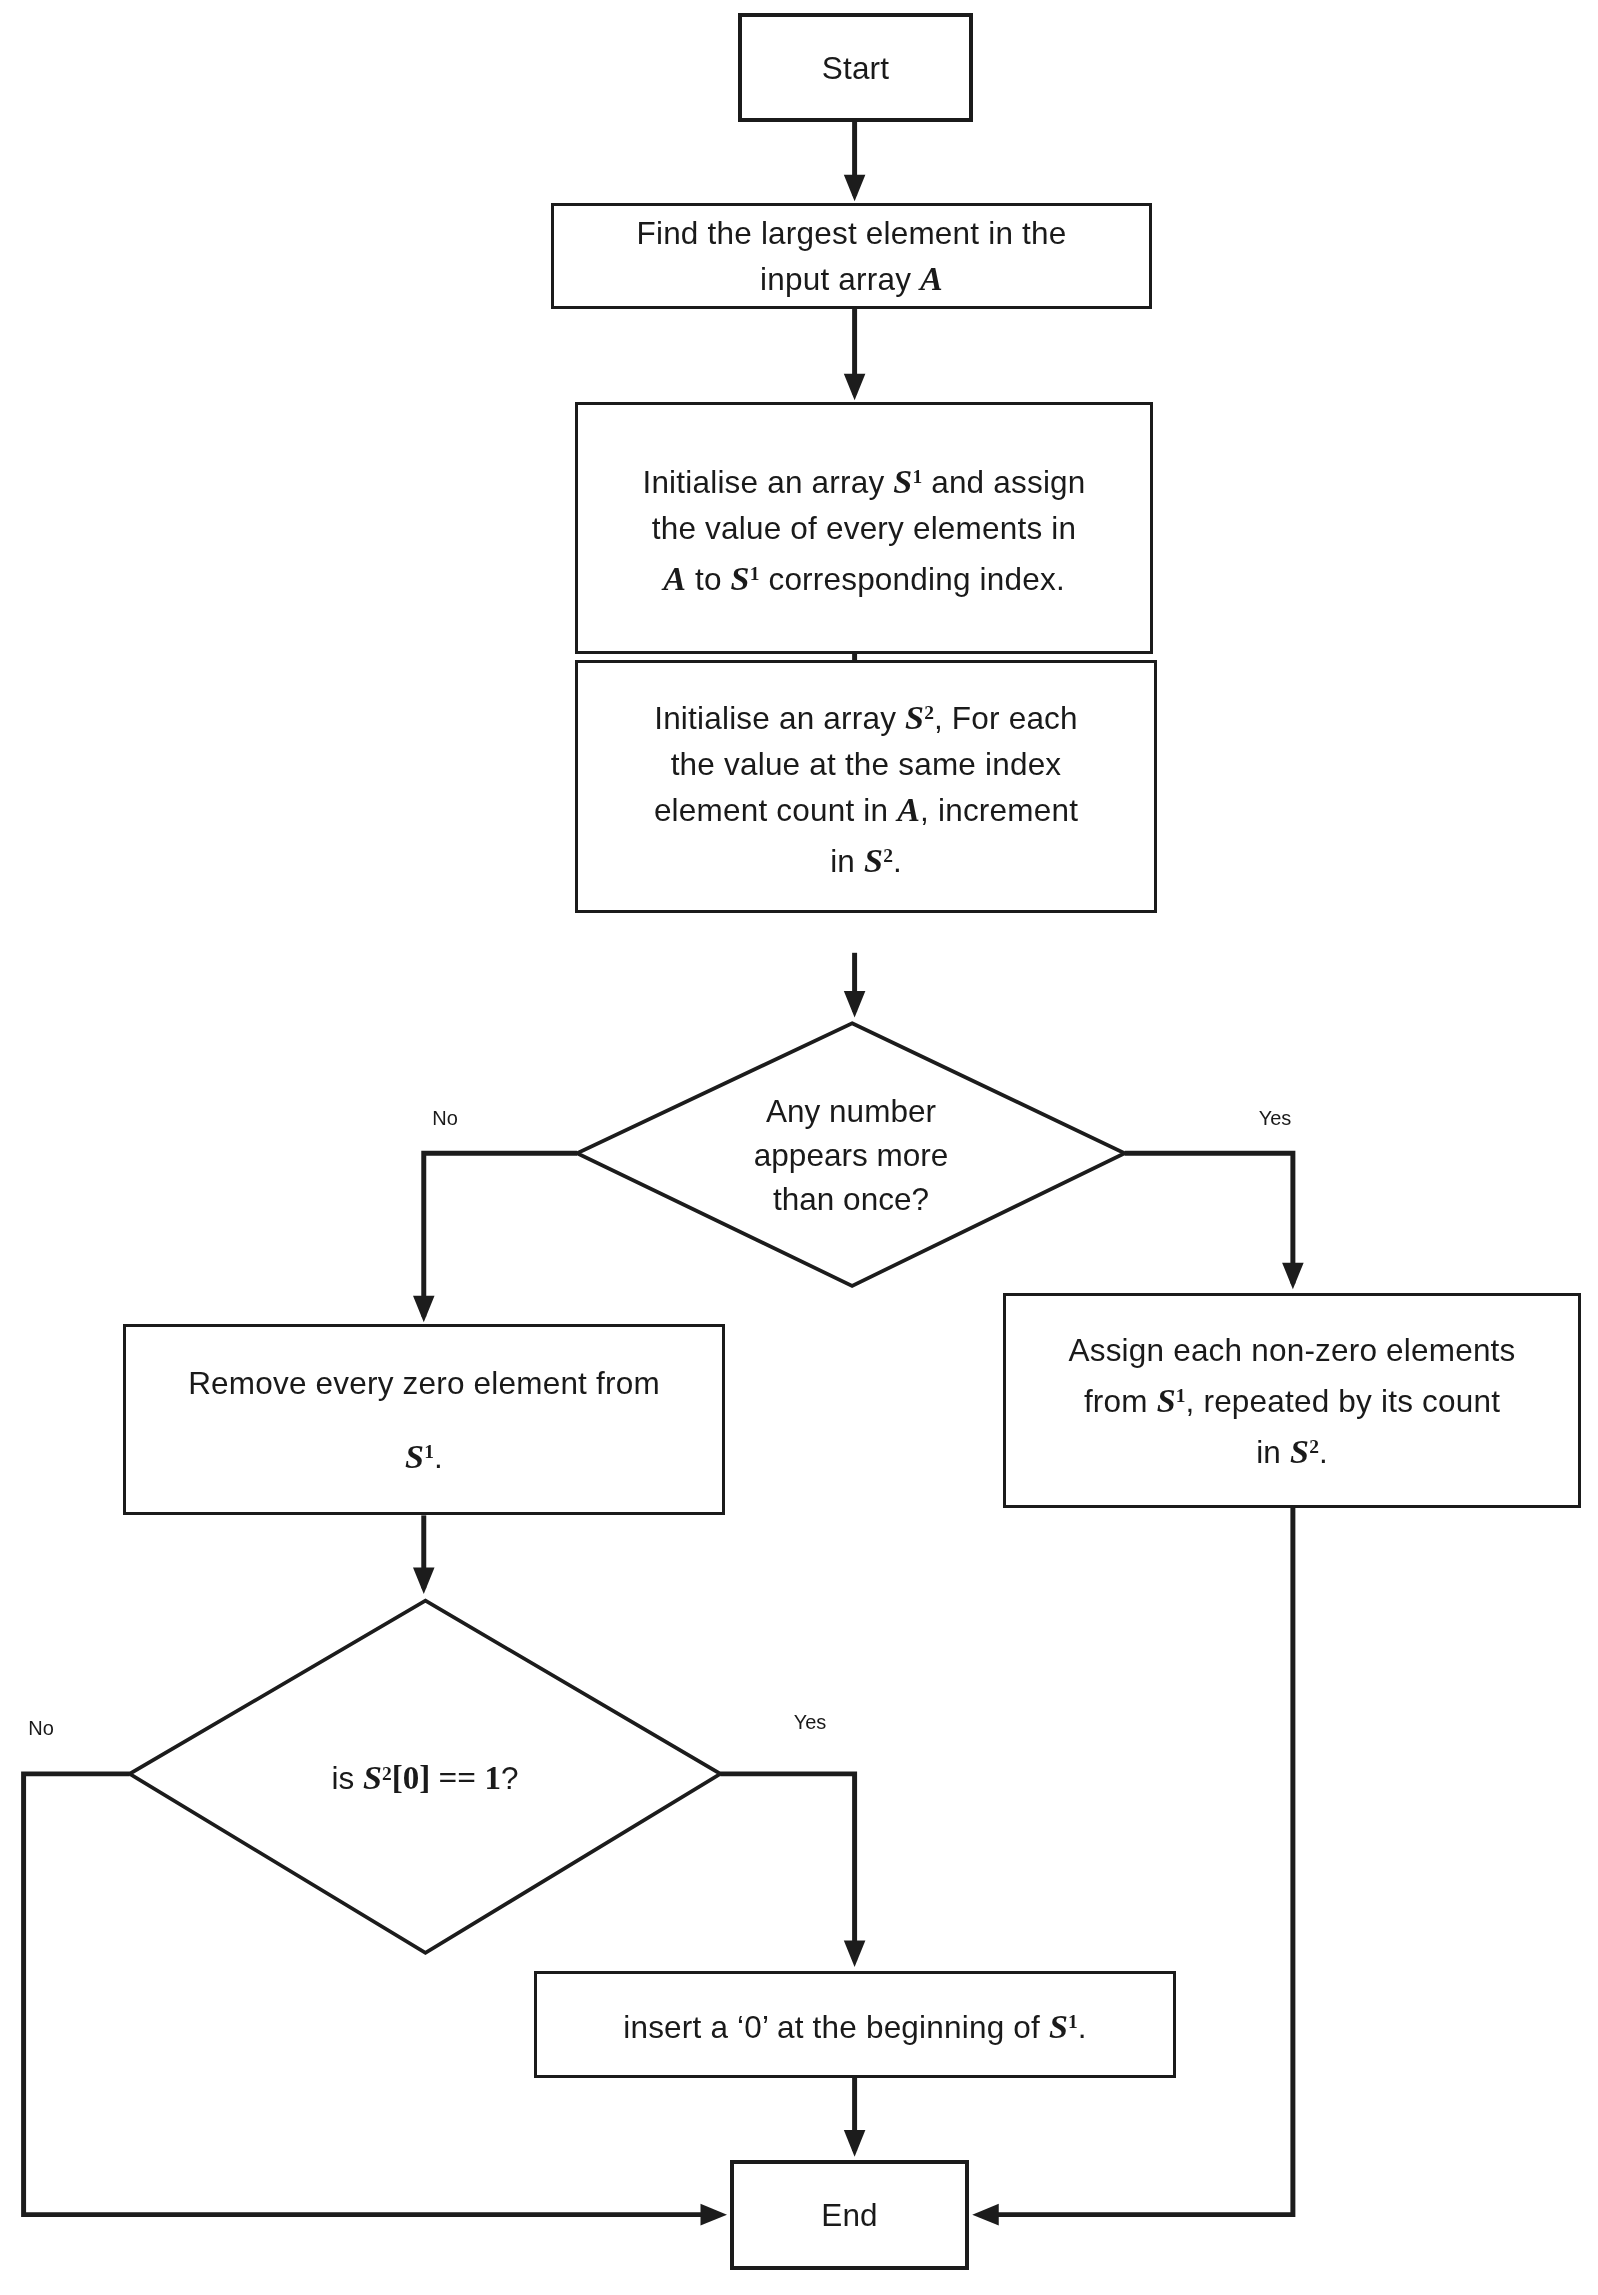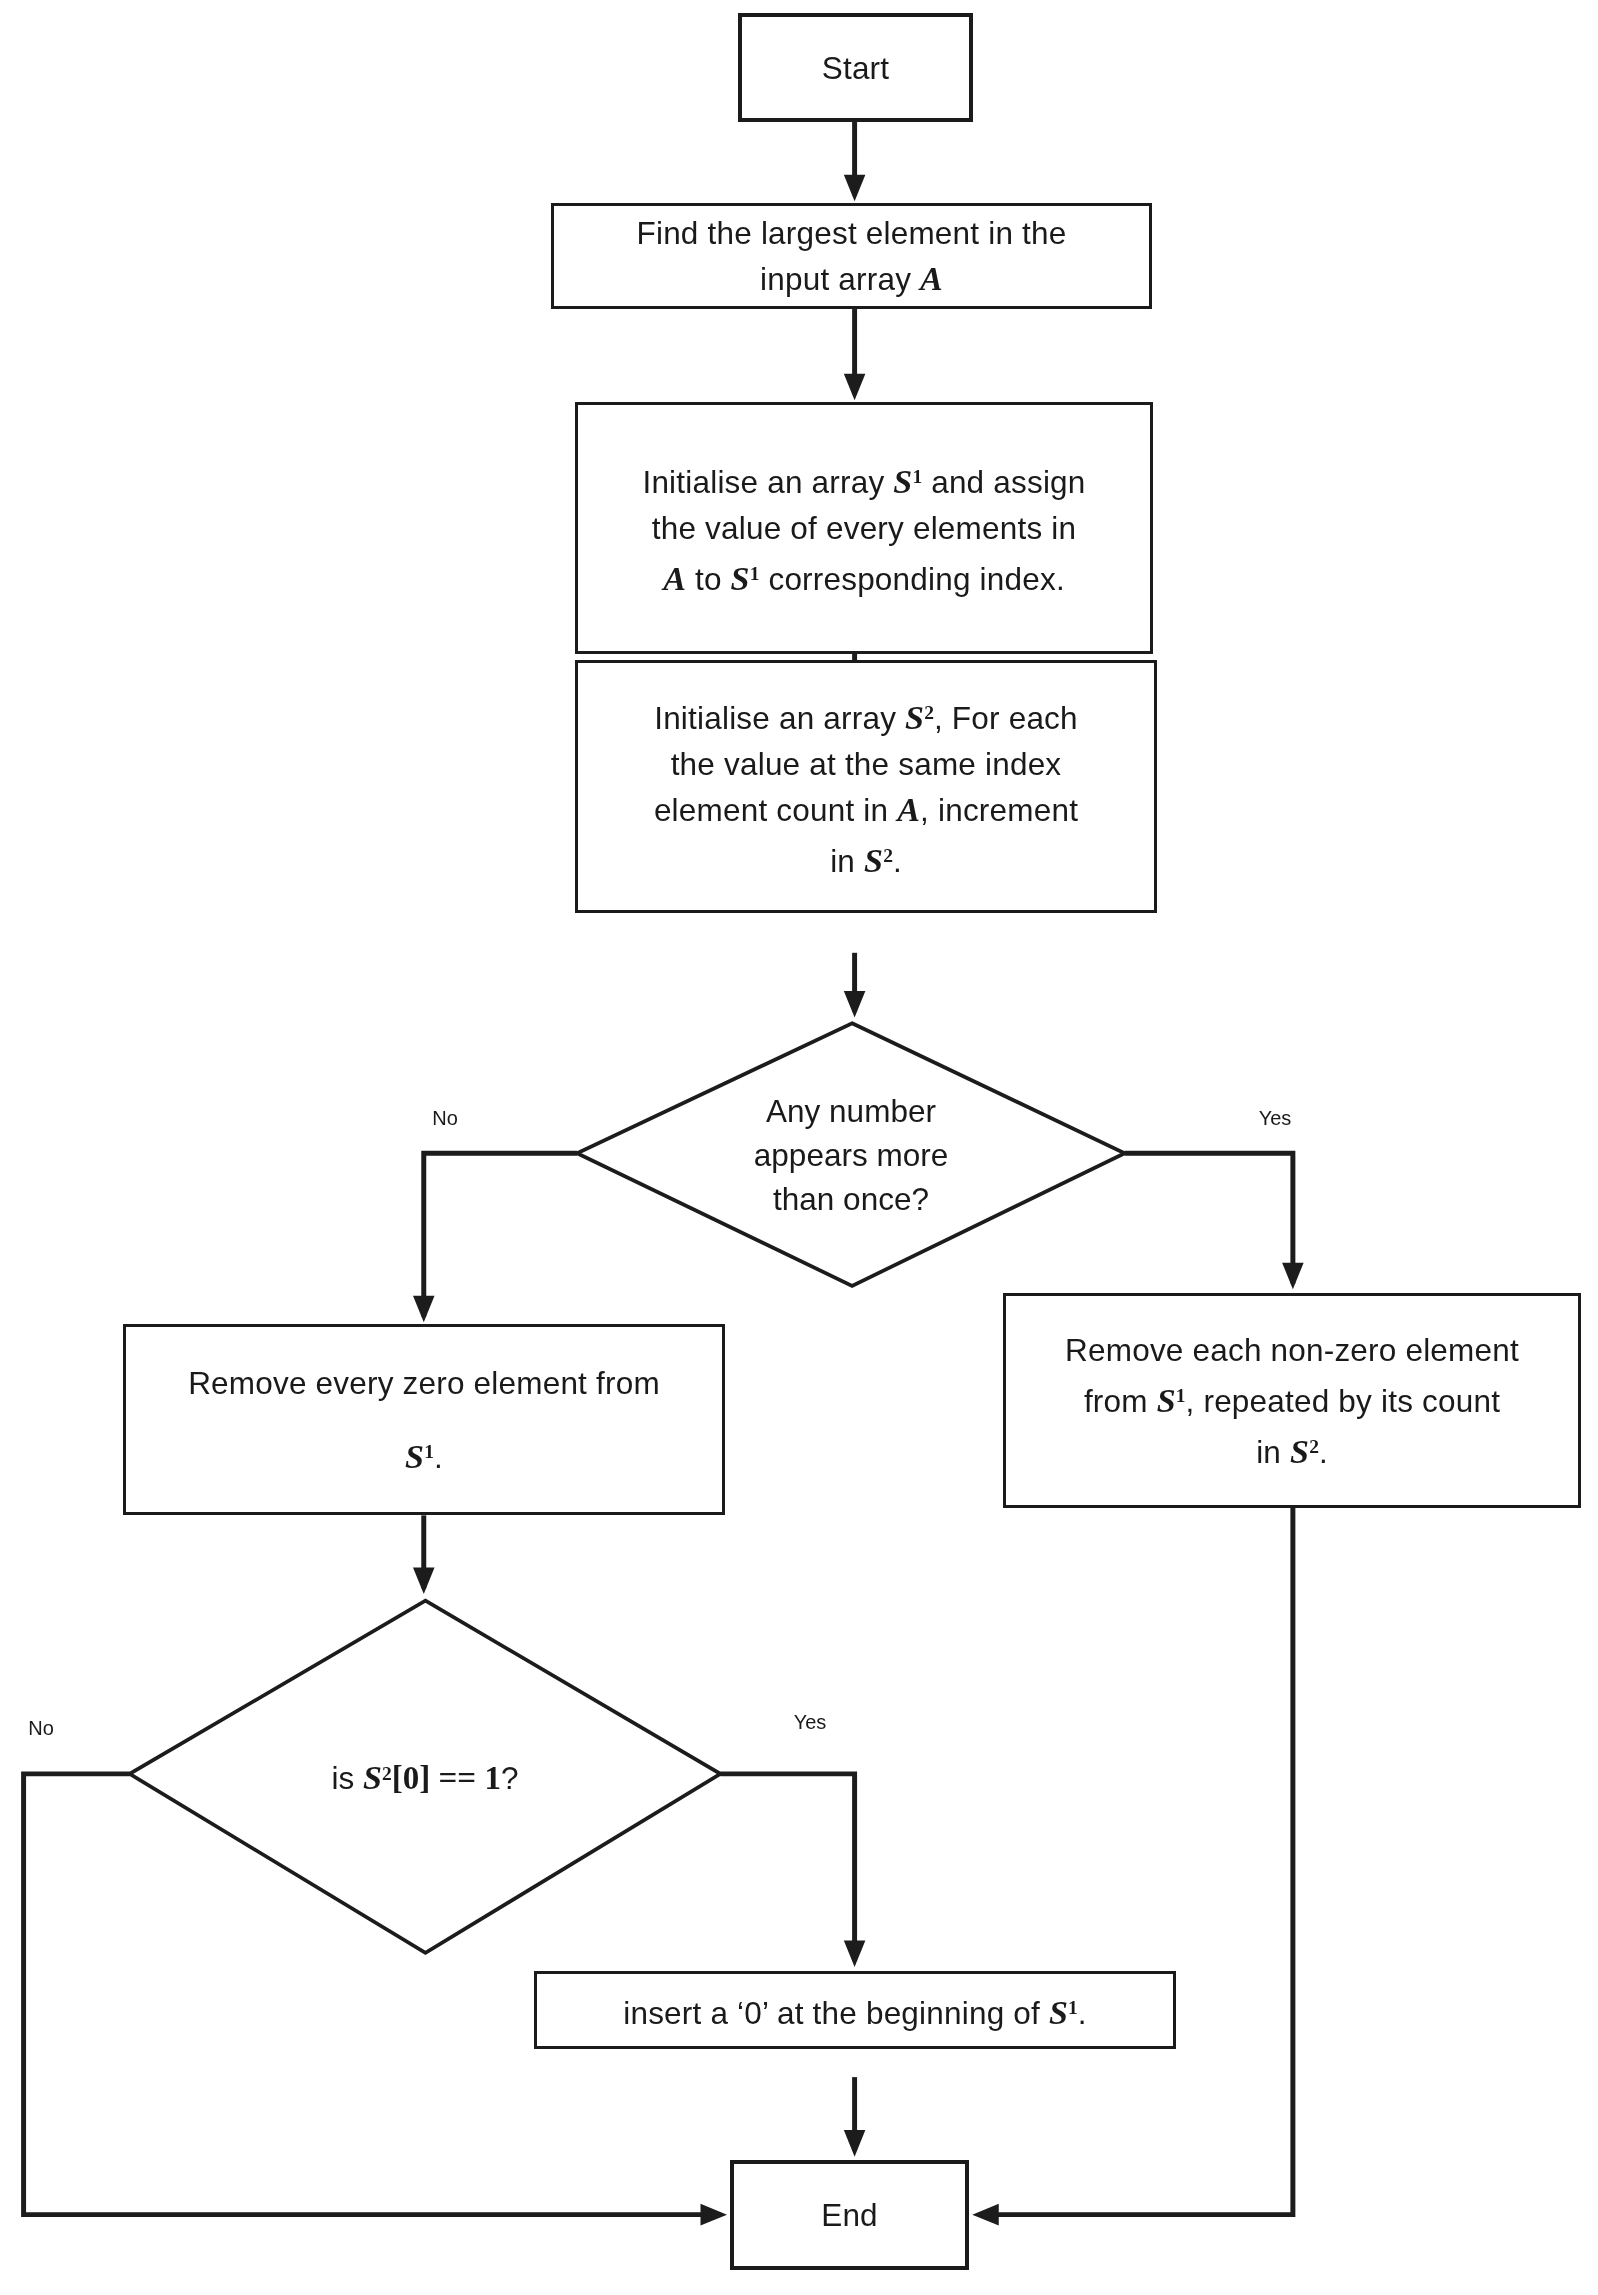--- a/index.html
+++ b/index.html
@@ -119,33 +119,33 @@
 
   <div class="elabel" style="left:445px; top:1110px;">No</div>
   <div class="elabel" style="left:1275px; top:1110px;">Yes</div>
 
   <div class="node" style="left:123px; top:1324px; width:602px; height:191px;gap:23px;">
     <div class="line">Remove every zero element from</div>
     <div class="line"><span class="mv">S</span><sup class="mv">1</sup>.</div>
   </div>
 
   <div class="node" style="left:1003px; top:1293px; width:578px; height:215px;">
-    <div class="line">Remove each non-zero element</div>
+    <div class="line">Assign each non-zero elements</div>
     <div class="line">from <span class="mv">S</span><sup class="mv">1</sup>, repeated by its count</div>
     <div class="line">in <span class="mv">S</span><sup class="mv">2</sup>.</div>
   </div>
 
   <div class="dtext" style="left:425px; top:1776px;">
     <div class="line">is <span class="mv">S</span><sup class="mv">2</sup><span class="mb">[0] == 1</span>?</div>
   </div>
 
   <div class="elabel" style="left:41px; top:1720px;">No</div>
   <div class="elabel" style="left:810px; top:1714px;">Yes</div>
 
-  <div class="node" style="left:534px; top:1971px; width:642px; height:78px;">
+  <div class="node" style="left:534px; top:1971px; width:642px; height:107px;">
     <div class="line">insert a ‘0’ at the beginning of <span class="mv">S</span><sup class="mv">1</sup>.</div>
   </div>
 
   <div class="node terminal" style="left:730px; top:2160px; width:239px; height:110px;">
     <div class="line">End</div>
   </div>
 
 </div>
 
 

